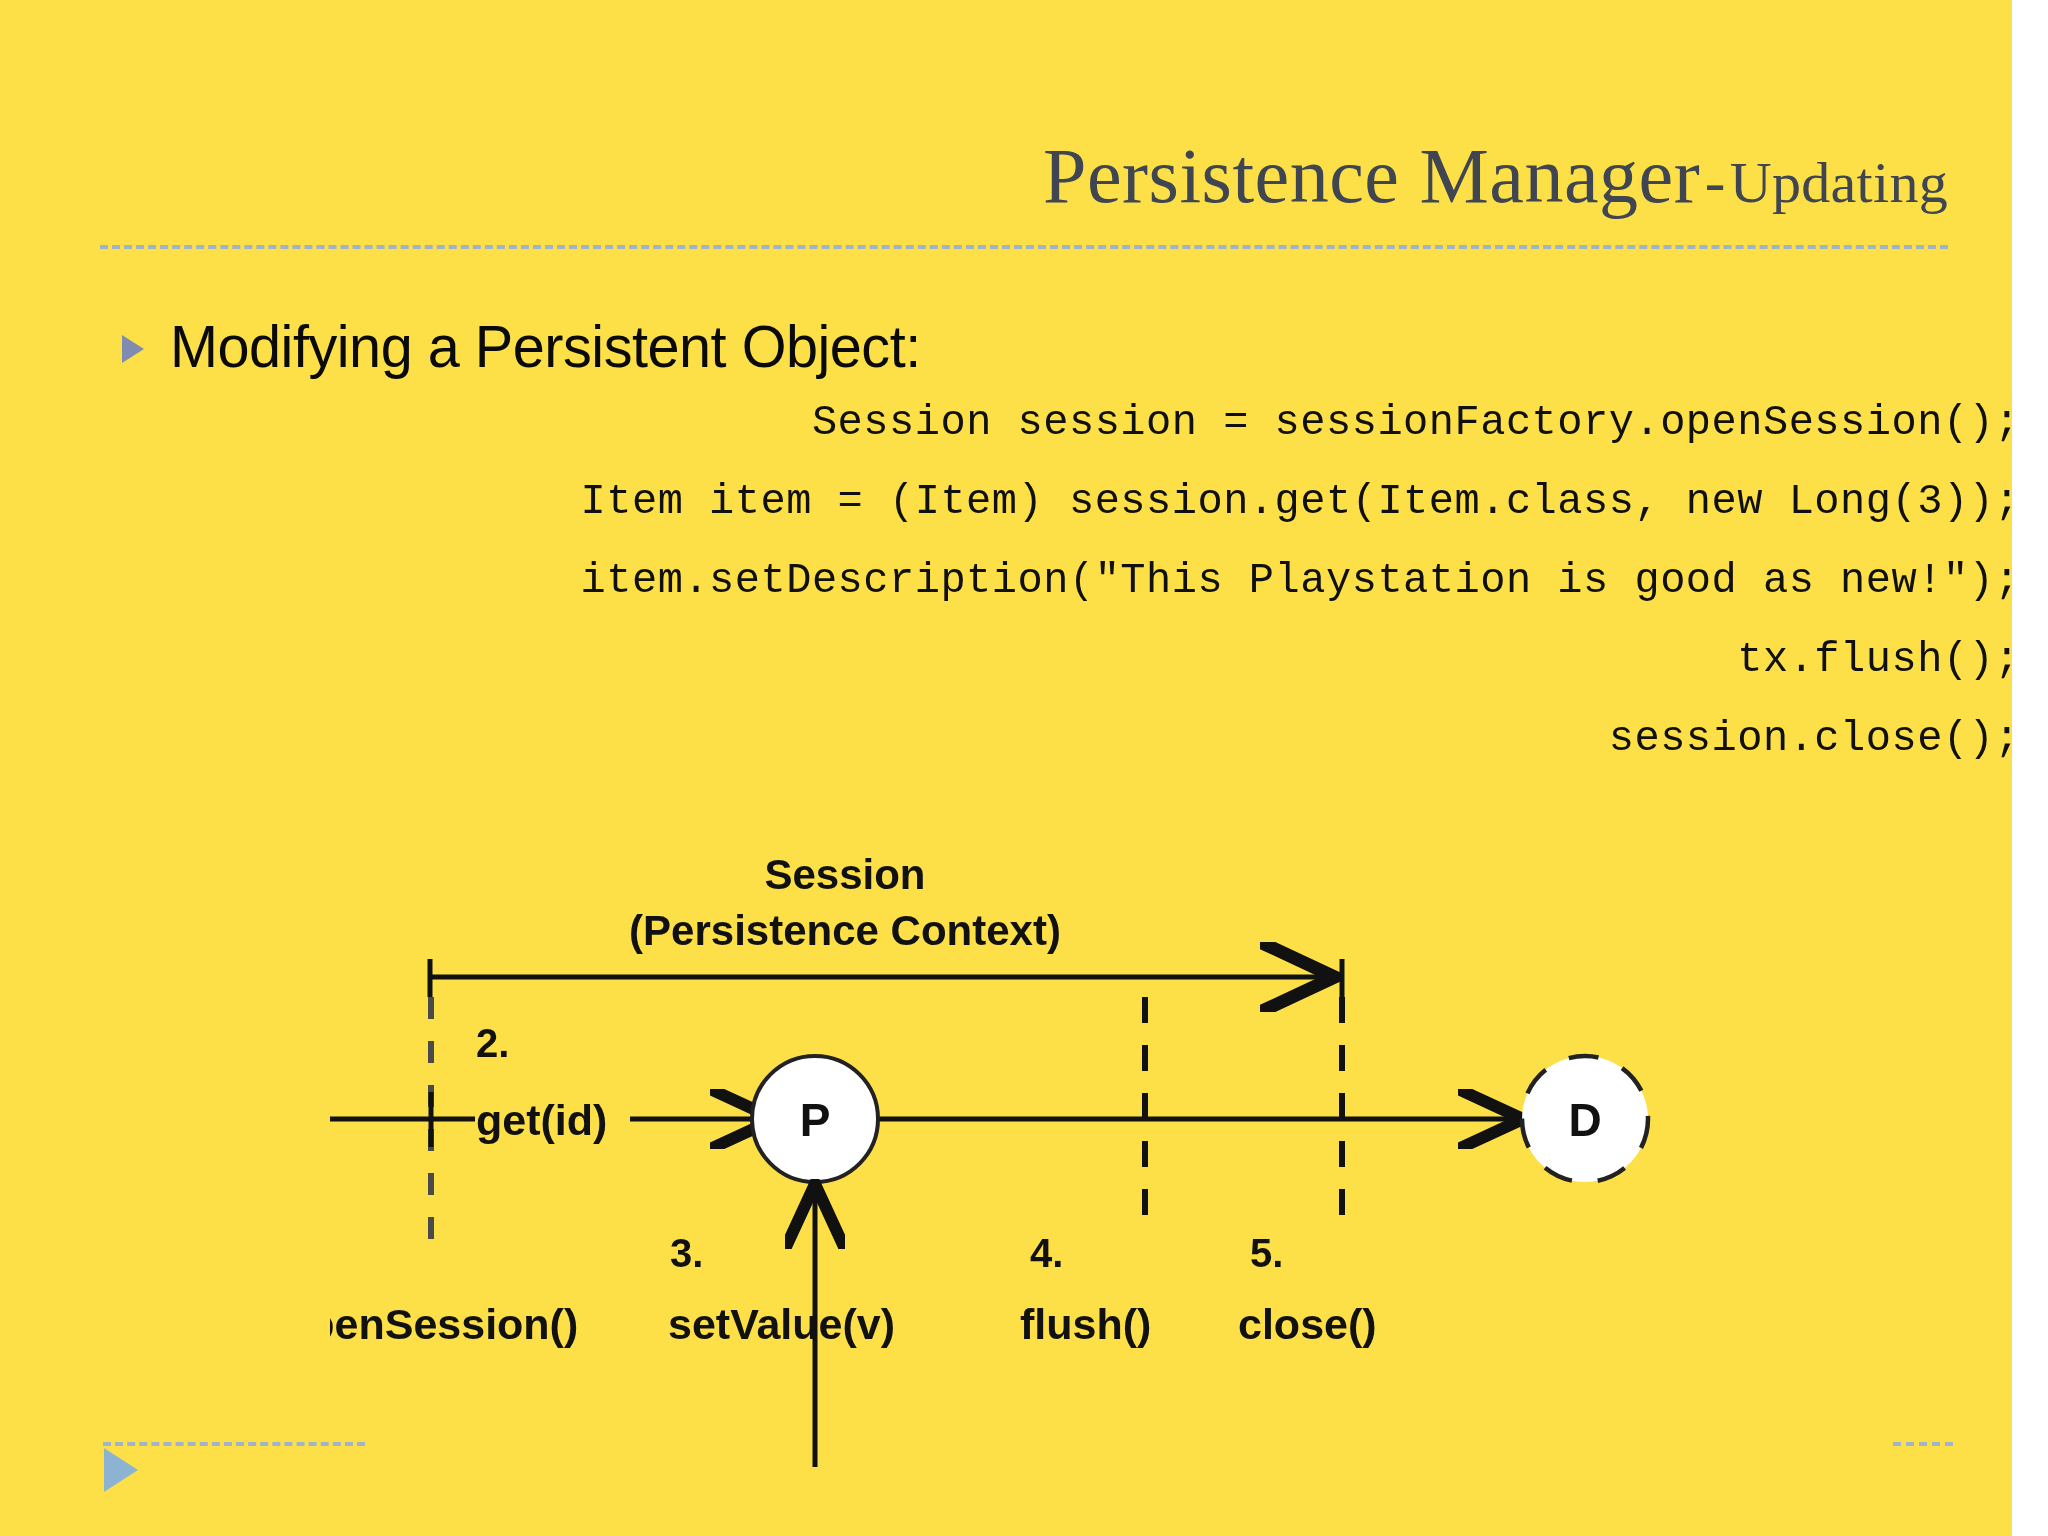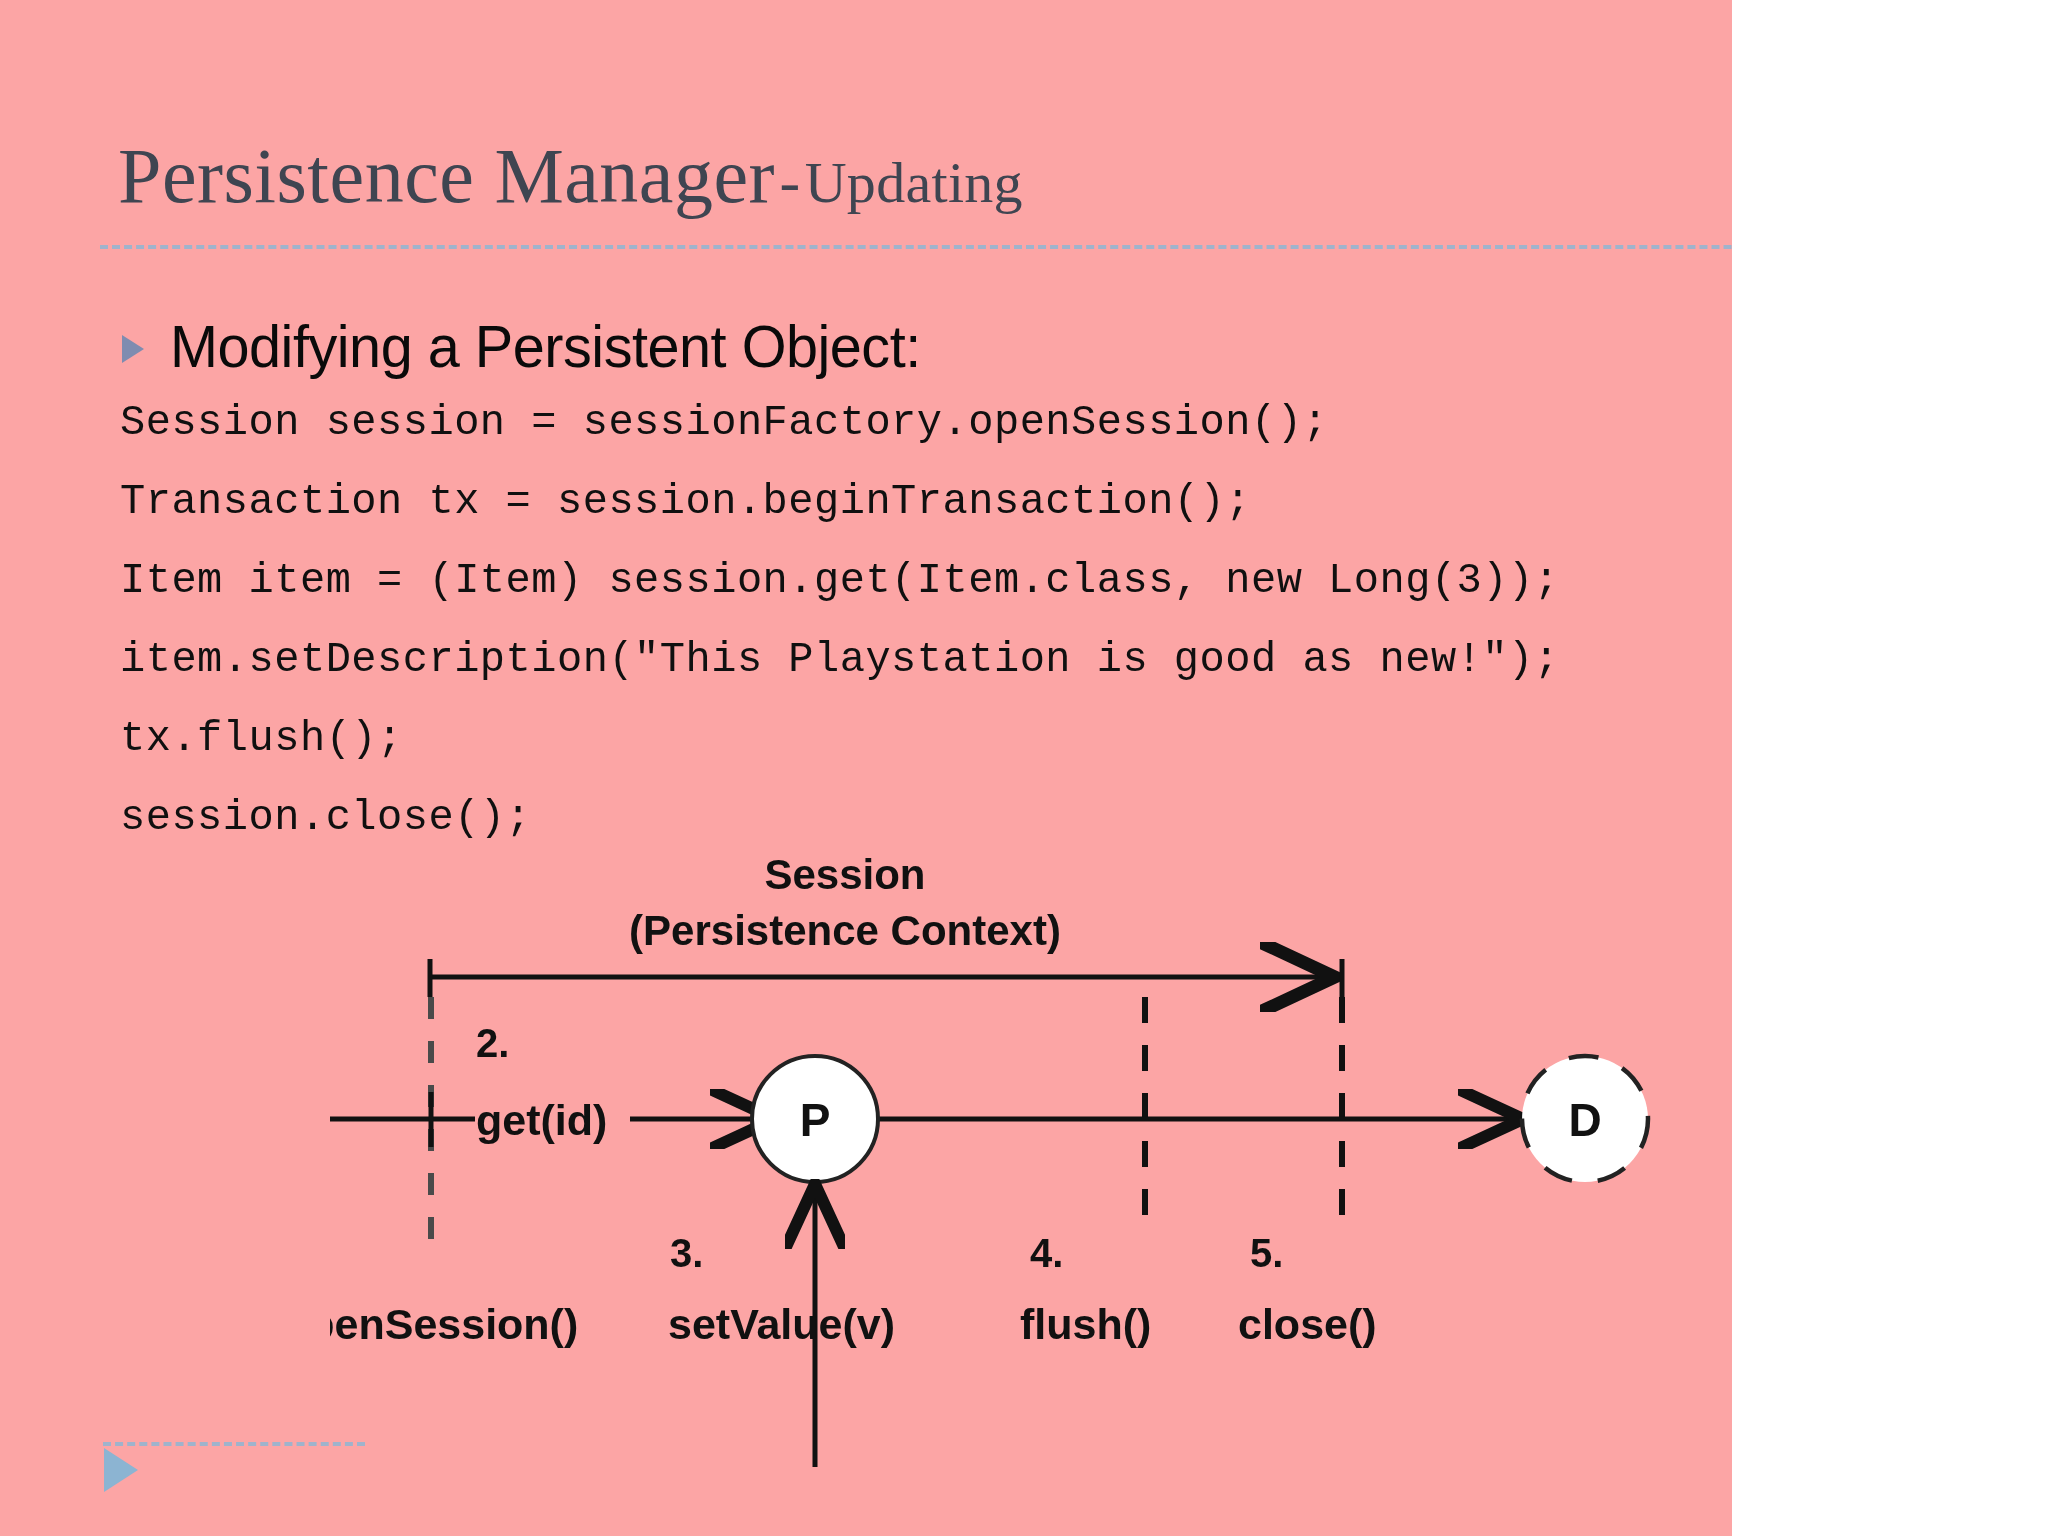--- a/index.html
+++ b/index.html
@@ -2,25 +2,26 @@
 <html><head>
 <meta charset="utf-8">
 <style>
   html, body {
     margin: 0;
     padding: 0;
     background: #ffffff;
   }
   #slide {
     position: relative;
-    width: 1732px;
+    width: 2012px;
     height: 1536px;
-    background: #fca5a5;
+    background: #fde047;
     overflow: hidden;
     font-family: "Liberation Sans", sans-serif;
+    text-align: right;
   }
 
   
   #title-block {
     position: absolute;
     left: 118px;
     top: 128px;
     width: 1830px;
     height: 96px;
     white-space: nowrap;
@@ -155,21 +156,20 @@
   </div>
   <div id="title-rule"></div>
 
   <div id="bullet-row">
     <span id="bullet-tri"></span>
     <span id="bullet-text">Modifying a Persistent Object:</span>
   </div>
 
   <div id="code-block">
     <div class="code-line">Session session = sessionFactory.openSession();</div>
-    <div class="code-line">Transaction tx = session.beginTransaction();</div>
     <div class="code-line">Item item = (Item) session.get(Item.class, new Long(3));</div>
     <div class="code-line">item.setDescription("This Playstation is good as new!");</div>
     <div class="code-line">tx.flush();</div>
     <div class="code-line">session.close();</div>
   </div>
 
   <div id="diagram">
     <svg width="1640" height="620" viewBox="0 0 1640 620" xmlns="http://www.w3.org/2000/svg">
       <defs>
         <marker id="ah" markerWidth="16" markerHeight="14" refX="14" refY="7" orient="auto">

